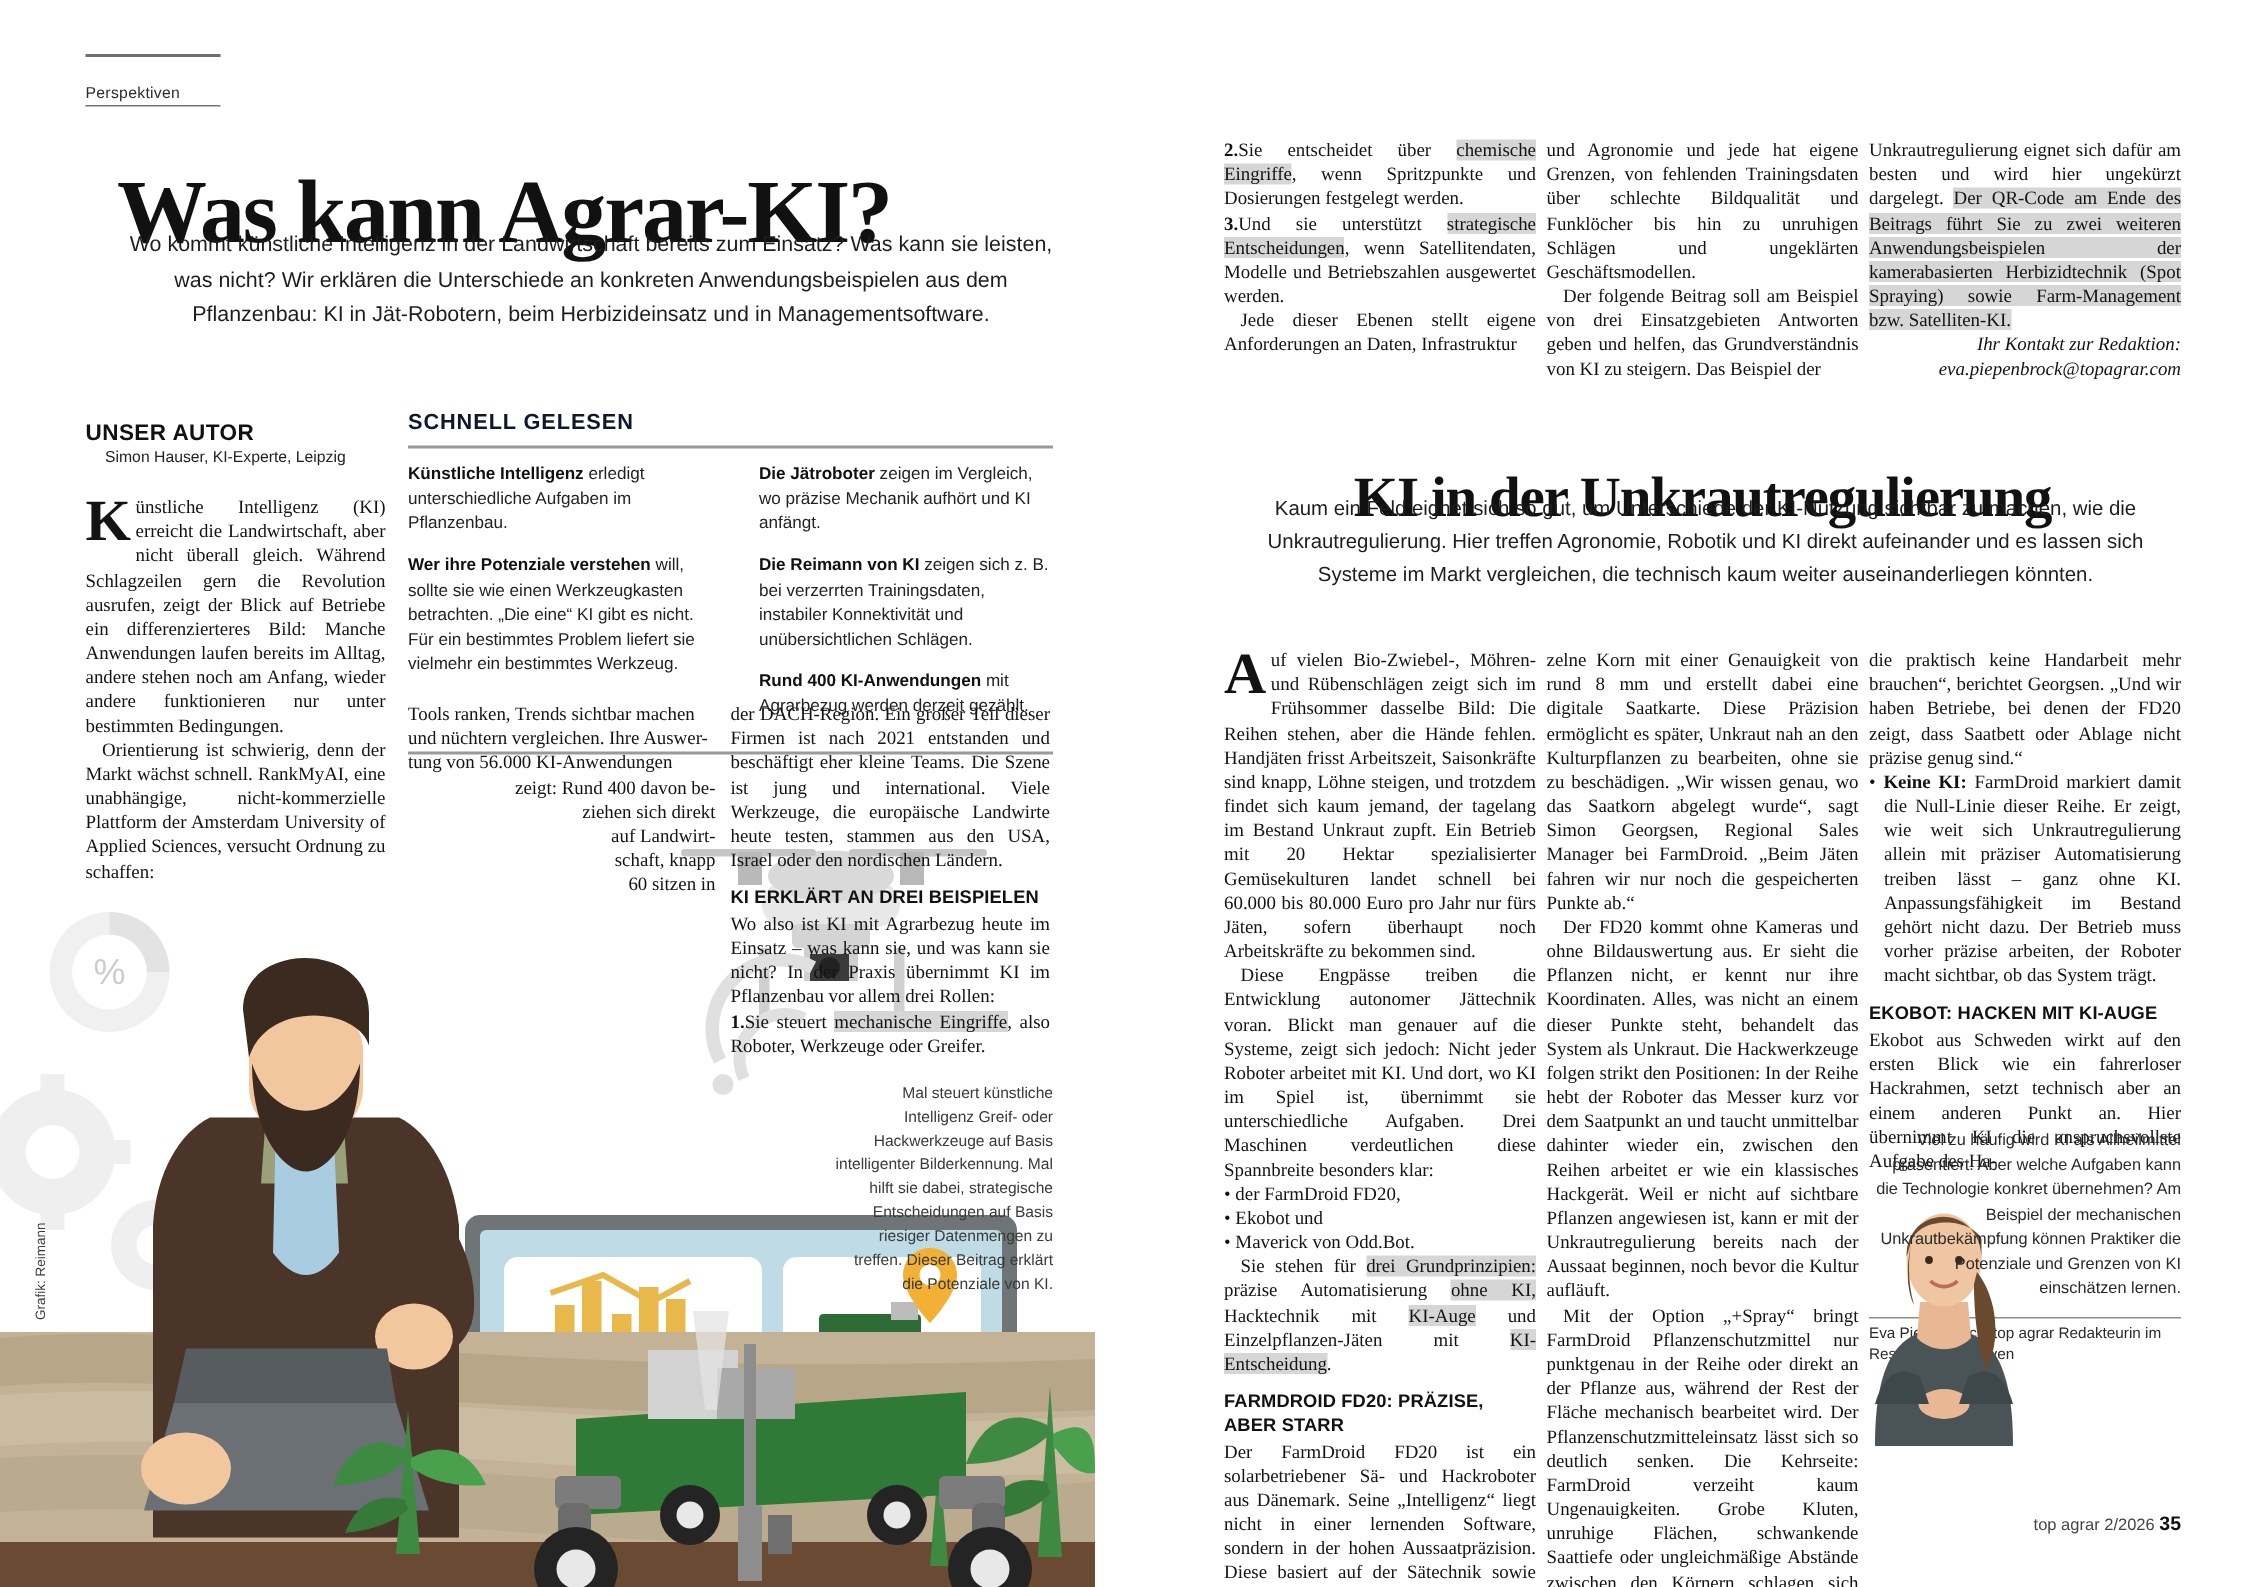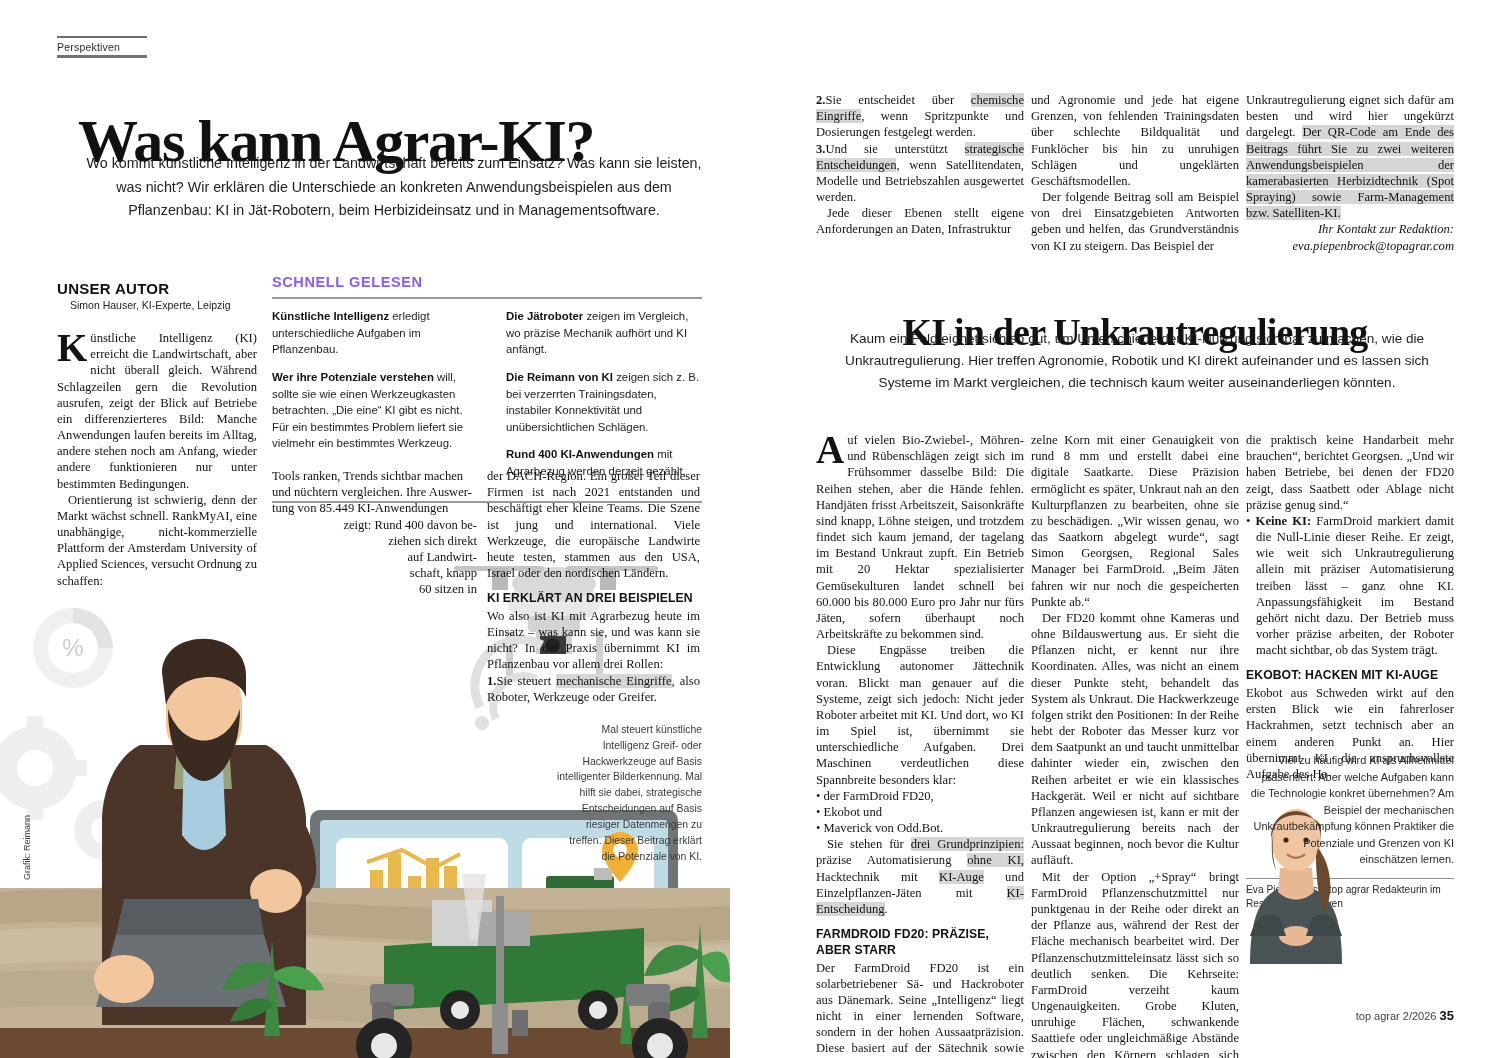--- a/index.html
+++ b/index.html
@@ -13,22 +13,22 @@
     color: #1a1a1a;
     overflow: hidden;
   }
   .page { position: absolute; inset: 0; }
 
   
   .runhead {
     position: absolute; left: 57px; top: 36px;
     width: 90px;
     border-top: 2px solid #6e6e6e;
-    border-bottom: 3px solid #737373;
-    padding: 3px 0 2px 0;
+    border-bottom: 1px solid #737373;
+    padding: 18px 0 2px 0;
     font-family: "Liberation Sans", sans-serif;
     font-size: 10.5px;
     letter-spacing: .2px;
     color: #2d2d2d;
   }
 
   
   .headline {
     position: absolute; left: 78px; top: 70px; width: 640px;
     font-family: "Liberation Serif", serif;
@@ -93,21 +93,21 @@
 
   .col-intro {
     position: absolute; left: 57px; top: 330px; width: 200px;
   }
 
   
   .sg { position: absolute; left: 272px; top: 274px; width: 430px; }
   .sg-title {
     font-family: "Liberation Sans", sans-serif;
     font-weight: 700; font-size: 14.5px; letter-spacing: .6px;
-    color: #8b5cf6;
+    color: #0f172a;
   }
   .sg-rule-top { border-top: 2px solid #9a9a9a; margin-top: 7px; }
   .sg-rule-bot { border-top: 2px solid #9a9a9a; margin-top: 10px; }
   .sg-cols { display: flex; gap: 38px; padding-top: 9px; }
   .sg-col { width: 204px; }
   .sg-item {
     font-family: "Liberation Sans", sans-serif;
     font-size: 11.4px; line-height: 1.46; color: #222;
     margin-bottom: 11px;
   }
@@ -380,21 +380,21 @@
           <b>Rund 400 KI-Anwendungen</b><span> mit Agrarbezug werden derzeit gezählt.</span>
         </div>
       </div>
     </div>
     <div class="sg-rule-bot"></div>
   </div>
 
   <div class="col-a body-col narrowing">
     <span class="ln" style="text-align:justify">Tools ranken, Trends sichtbar machen</span>
     <span class="ln" style="text-align:justify">und nüchtern vergleichen. Ihre Auswer-</span>
-    <span class="ln" style="text-align:justify">tung von 85.449 KI-Anwendungen</span>
+    <span class="ln" style="text-align:justify">tung von 56.000 KI-Anwendungen</span>
     <span class="ln">zeigt: Rund 400 davon be-</span>
     <span class="ln">ziehen sich direkt</span>
     <span class="ln">auf Landwirt-</span>
     <span class="ln">schaft, knapp</span>
     <span class="ln">60 sitzen in</span>
   </div>
 
   <div class="col-b body-col">
     <p class="noind">der DACH-Region. Ein großer Teil dieser Firmen ist nach 2021 entstanden und beschäftigt eher kleine Teams. Die Szene ist jung und international. Viele Werkzeuge, die europäische Landwirte heute testen, stammen aus den USA, Israel oder den nordischen Ländern.</p>
     <div class="subhead">KI ERKLÄRT AN DREI BEISPIELEN</div>

